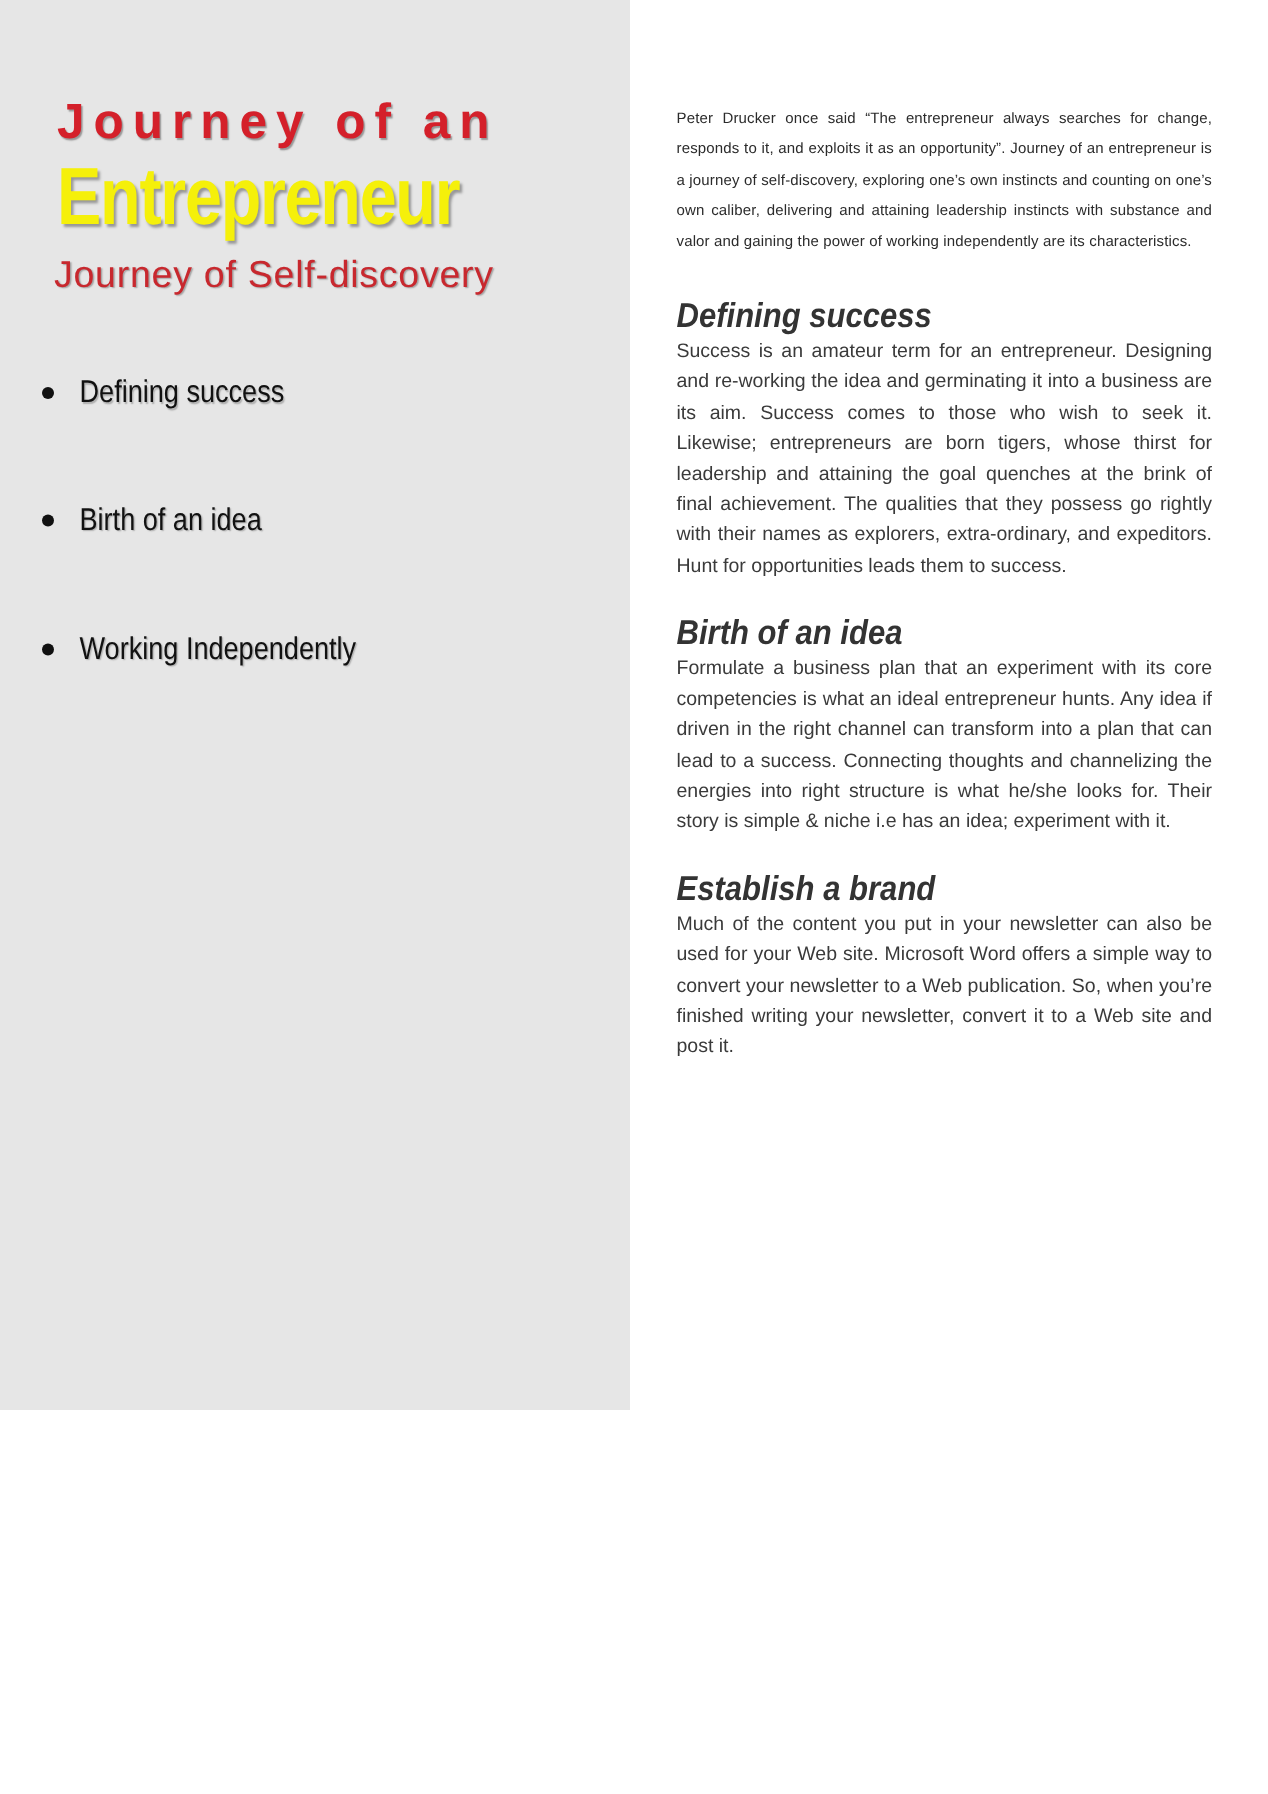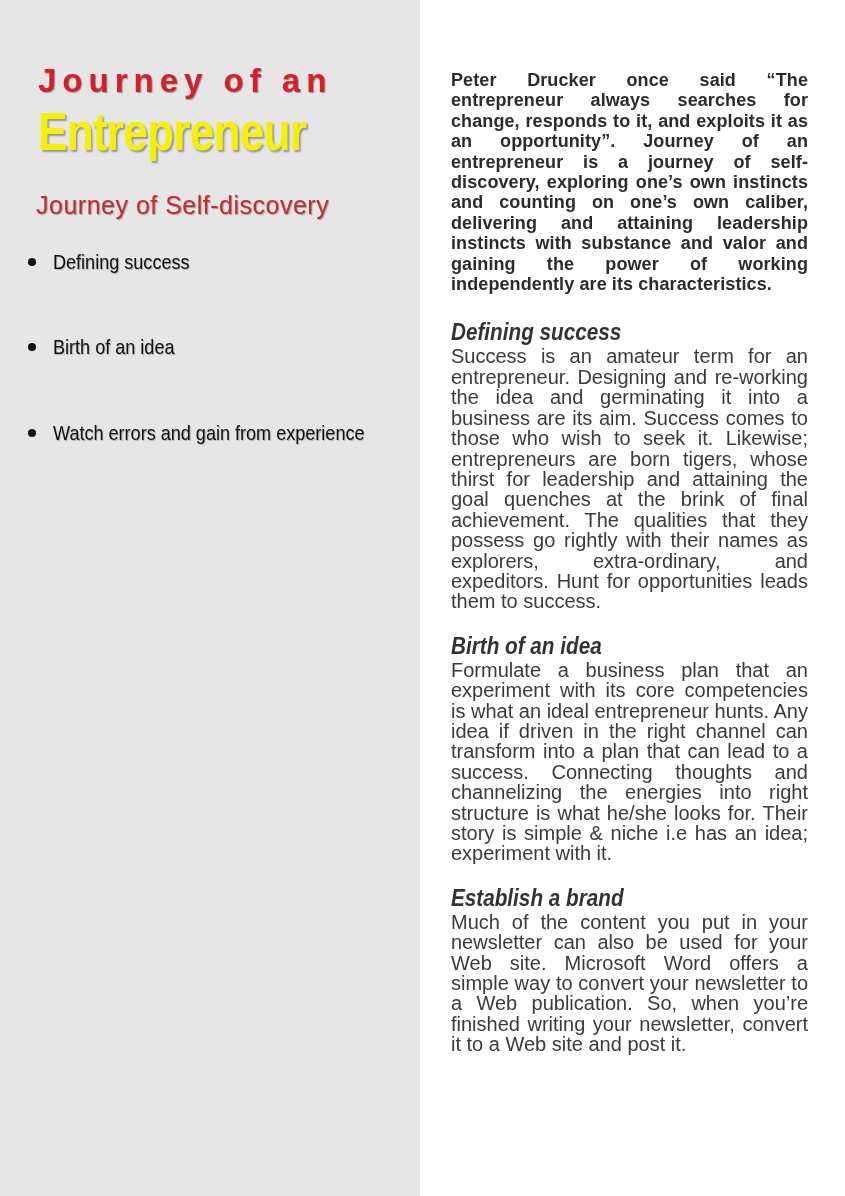--- a/index.html
+++ b/index.html
@@ -1,20 +1,20 @@
 <!DOCTYPE html>
 <html><head>
 <meta charset="utf-8">
 <style>
   * { margin: 0; padding: 0; box-sizing: border-box; }
   html, body { width: 845px; height: 1196px; background: #ffffff; overflow: hidden; }
   body { position: relative; font-family: "Liberation Sans", sans-serif; }
 
   .left-panel {
-    position: absolute; left: 0; top: 0; width: 420px; height: 1196px;
+    position: absolute; left: 0; top: 0; width: 420px; height: 940px;
     background: #e6e6e6;
     text-decoration: underline;
   }
   .title-block { position: absolute; left: 0; top: 62px; width: 420px; text-align: center; }
   .title-line1 {
     font-family: "Liberation Sans", sans-serif; font-weight: bold;
     font-size: 33px; letter-spacing: 6px; color: #d4202a;
     text-shadow: 1px 1px 1px rgba(0,0,0,0.35);
     position: absolute; left: 38px; top: 0; white-space: nowrap;
   }
@@ -22,48 +22,48 @@
     font-family: "Liberation Sans", sans-serif; font-weight: bold;
     font-size: 54px; color: #f5f00a; letter-spacing: -1px;
     transform: scaleX(0.82); transform-origin: left top;
     text-shadow: 2px 2px 2px rgba(0,0,0,0.35);
     position: absolute; left: 38px; top: 38px; white-space: nowrap;
   }
   .title-line3 {
     font-family: "Liberation Sans", sans-serif;
     font-size: 25px; color: #c8282e; letter-spacing: 0.5px;
     text-shadow: 1px 1px 1px rgba(0,0,0,0.3);
-    position: absolute; left: 36px; top: 107px; white-space: nowrap; margin-top: 22px;
+    position: absolute; left: 36px; top: 107px; white-space: nowrap;
   }
 
   .bullets { position: absolute; left: 28px; top: 248px; list-style: none; }
   .bullet-item {
     height: 85.3px; display: flex; align-items: flex-start;
     font-family: "Liberation Sans", sans-serif; font-size: 21px; color: #111;
     text-shadow: 1px 1px 1px rgba(0,0,0,0.25);
   }
   .bullet-dot {
     width: 8px; height: 8px; border-radius: 50%; background: #111;
     margin-top: 10px; margin-right: 17px; flex-shrink: 0;
   }
   .bullet-text { transform: scaleX(0.86); transform-origin: left center; white-space: nowrap; line-height: 28px; }
 
   .right-col { position: absolute; left: 451px; top: 70px; width: 357px; }
   .intro {
-    font-size: 18px; line-height: 20.4px; color: #2b2b2b; font-weight: bold;
+    font-size: 10px; line-height: 20.4px; color: #2b2b2b; font-weight: normal;
     text-align: justify; letter-spacing: 0.1px;
   }
   .section { margin-top: 20px; }
   .section-heading {
     font-family: "Liberation Sans", sans-serif; font-style: italic;
     font-size: 23px; color: #333; line-height: 28px;
     transform: scaleX(0.9); transform-origin: left center; white-space: nowrap;
   }
   .section-body {
-    font-size: 20px; line-height: 20.4px; color: #3a3a3a; text-align: justify;
+    font-size: 13px; line-height: 20.4px; color: #3a3a3a; text-align: justify;
   }
   .section-body p { margin: 0; }
 </style>
 </head>
 <body>
 
 <div class="left-panel">
   <div class="title-block">
     <div class="title-line1">Journey of an</div>
     <div class="title-line2">Entrepreneur</div>
@@ -74,21 +74,21 @@
     <li class="bullet-item">
         <span class="bullet-dot"></span>
         <span class="bullet-text">Defining success</span>
       </li>
     <li class="bullet-item">
         <span class="bullet-dot"></span>
         <span class="bullet-text">Birth of an idea</span>
       </li>
     <li class="bullet-item">
         <span class="bullet-dot"></span>
-        <span class="bullet-text">Watch errors and gain from experience</span>
+        <span class="bullet-text">Working Independently</span>
       </li>
   </ul>
 </div>
 
 <div class="right-col">
   <p class="intro">Peter Drucker once said “The entrepreneur always searches for change, responds to it, and exploits it as an opportunity”. Journey of an entrepreneur is a journey of self-discovery, exploring one’s own instincts and counting on one’s own caliber, delivering and attaining leadership instincts with substance and valor and gaining the power of working independently are its characteristics.</p>
 
   <div class="section" style="margin-top:24px;">
     <h2 class="section-heading">Defining success</h2>
     <div class="section-body">

